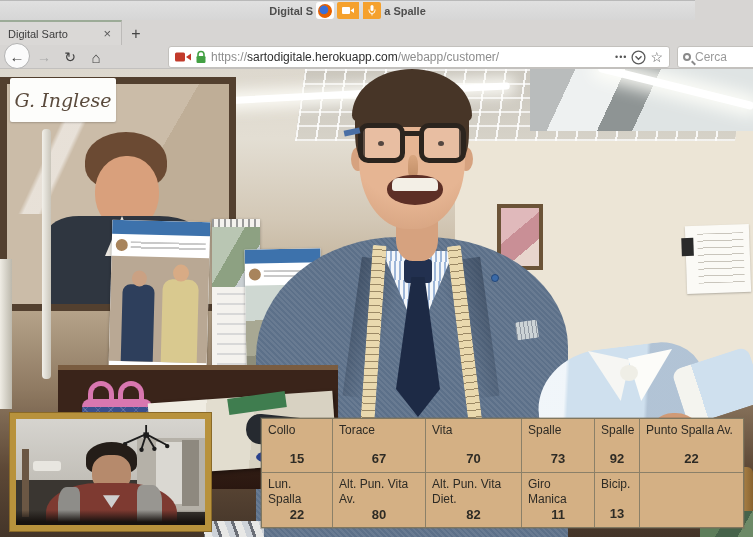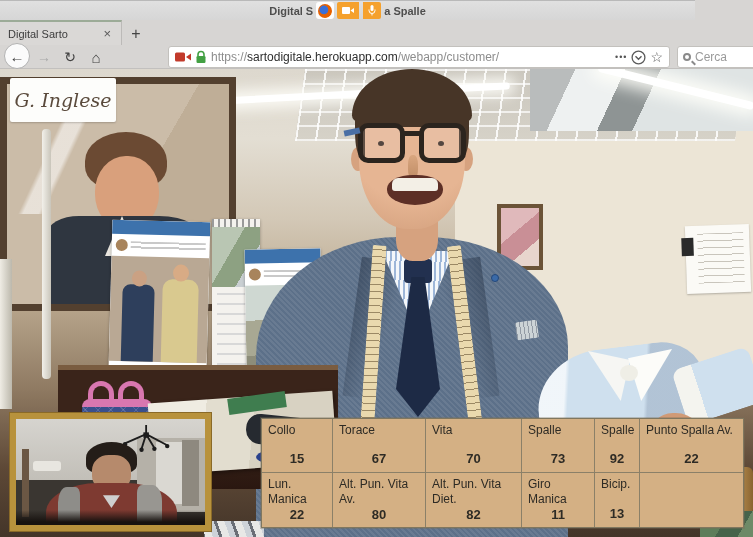--- a/index.html
+++ b/index.html
@@ -431,21 +431,21 @@
       </div>
       <div class="mcell">
         <span class="mlabel">Spalle</span>
         <span class="mvalue">92</span>
       </div>
       <div class="mcell">
         <span class="mlabel">Punto Spalla Av.</span>
         <span class="mvalue">22</span>
       </div>
       <div class="mcell">
-        <span class="mlabel">Lun. Manica</span>
+        <span class="mlabel">Lun. Spalla</span>
         <span class="mvalue">22</span>
       </div>
       <div class="mcell">
         <span class="mlabel">Alt. Pun. Vita Av.</span>
         <span class="mvalue">80</span>
       </div>
       <div class="mcell">
         <span class="mlabel">Alt. Pun. Vita Diet.</span>
         <span class="mvalue">82</span>
       </div>

